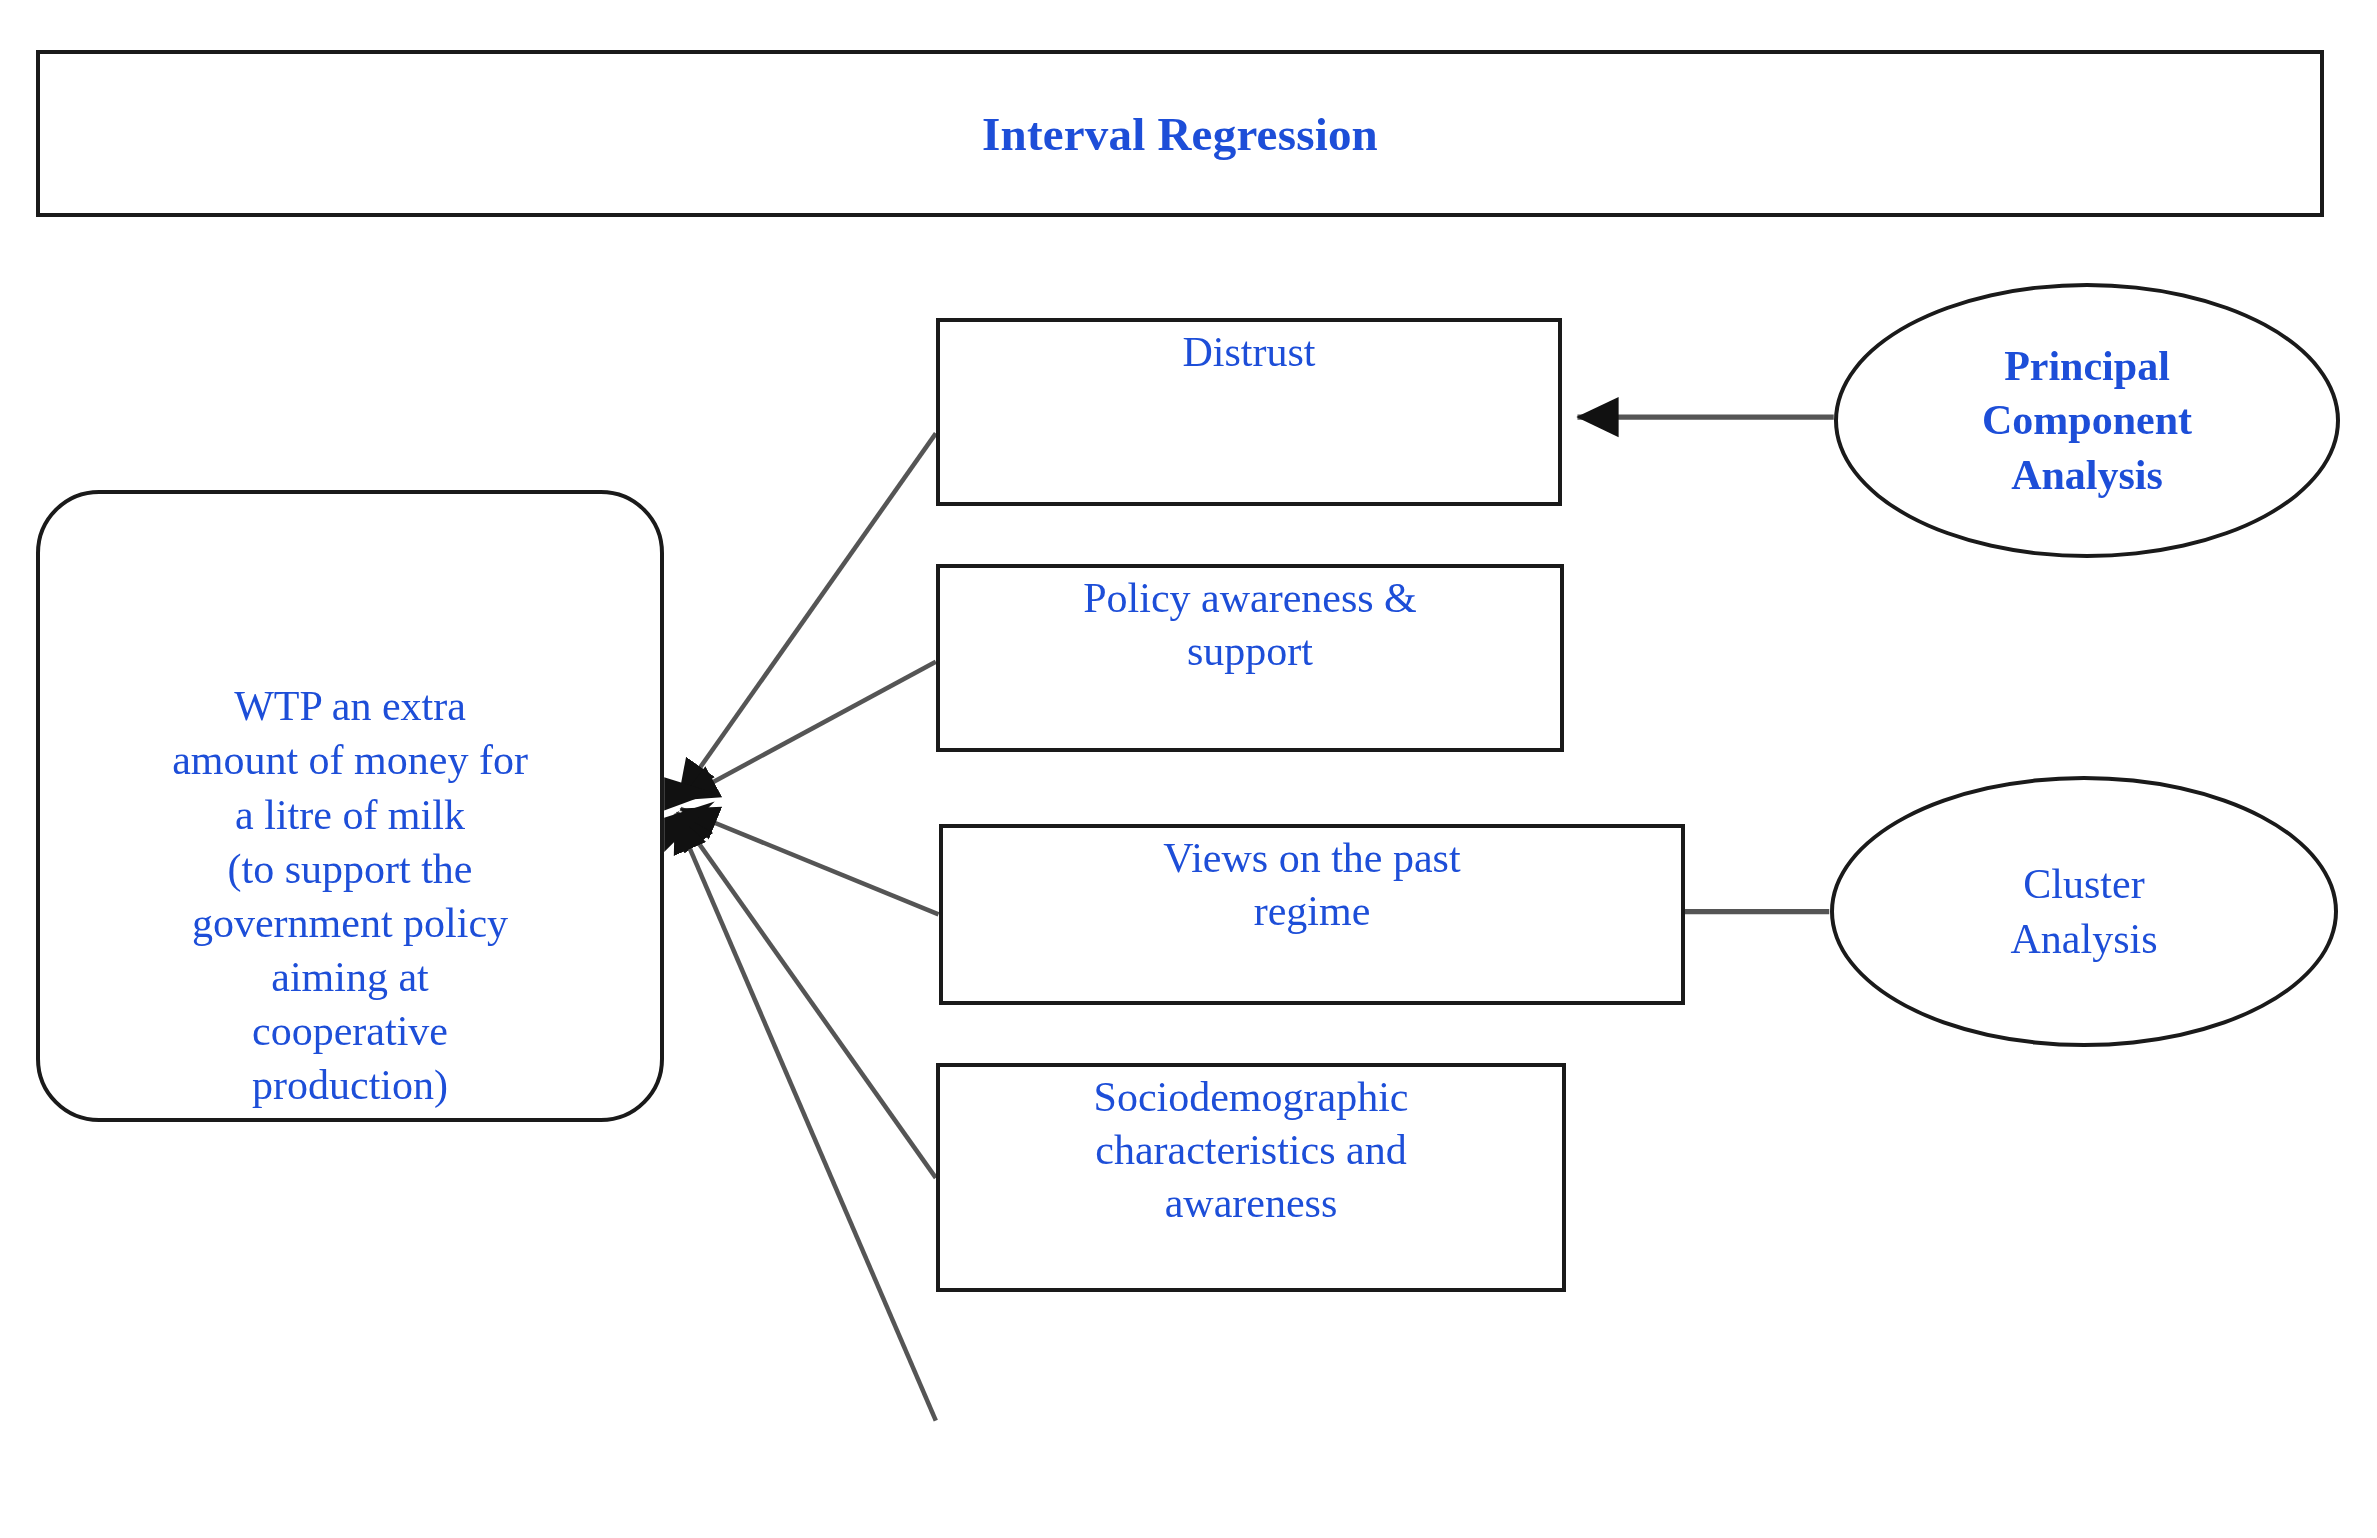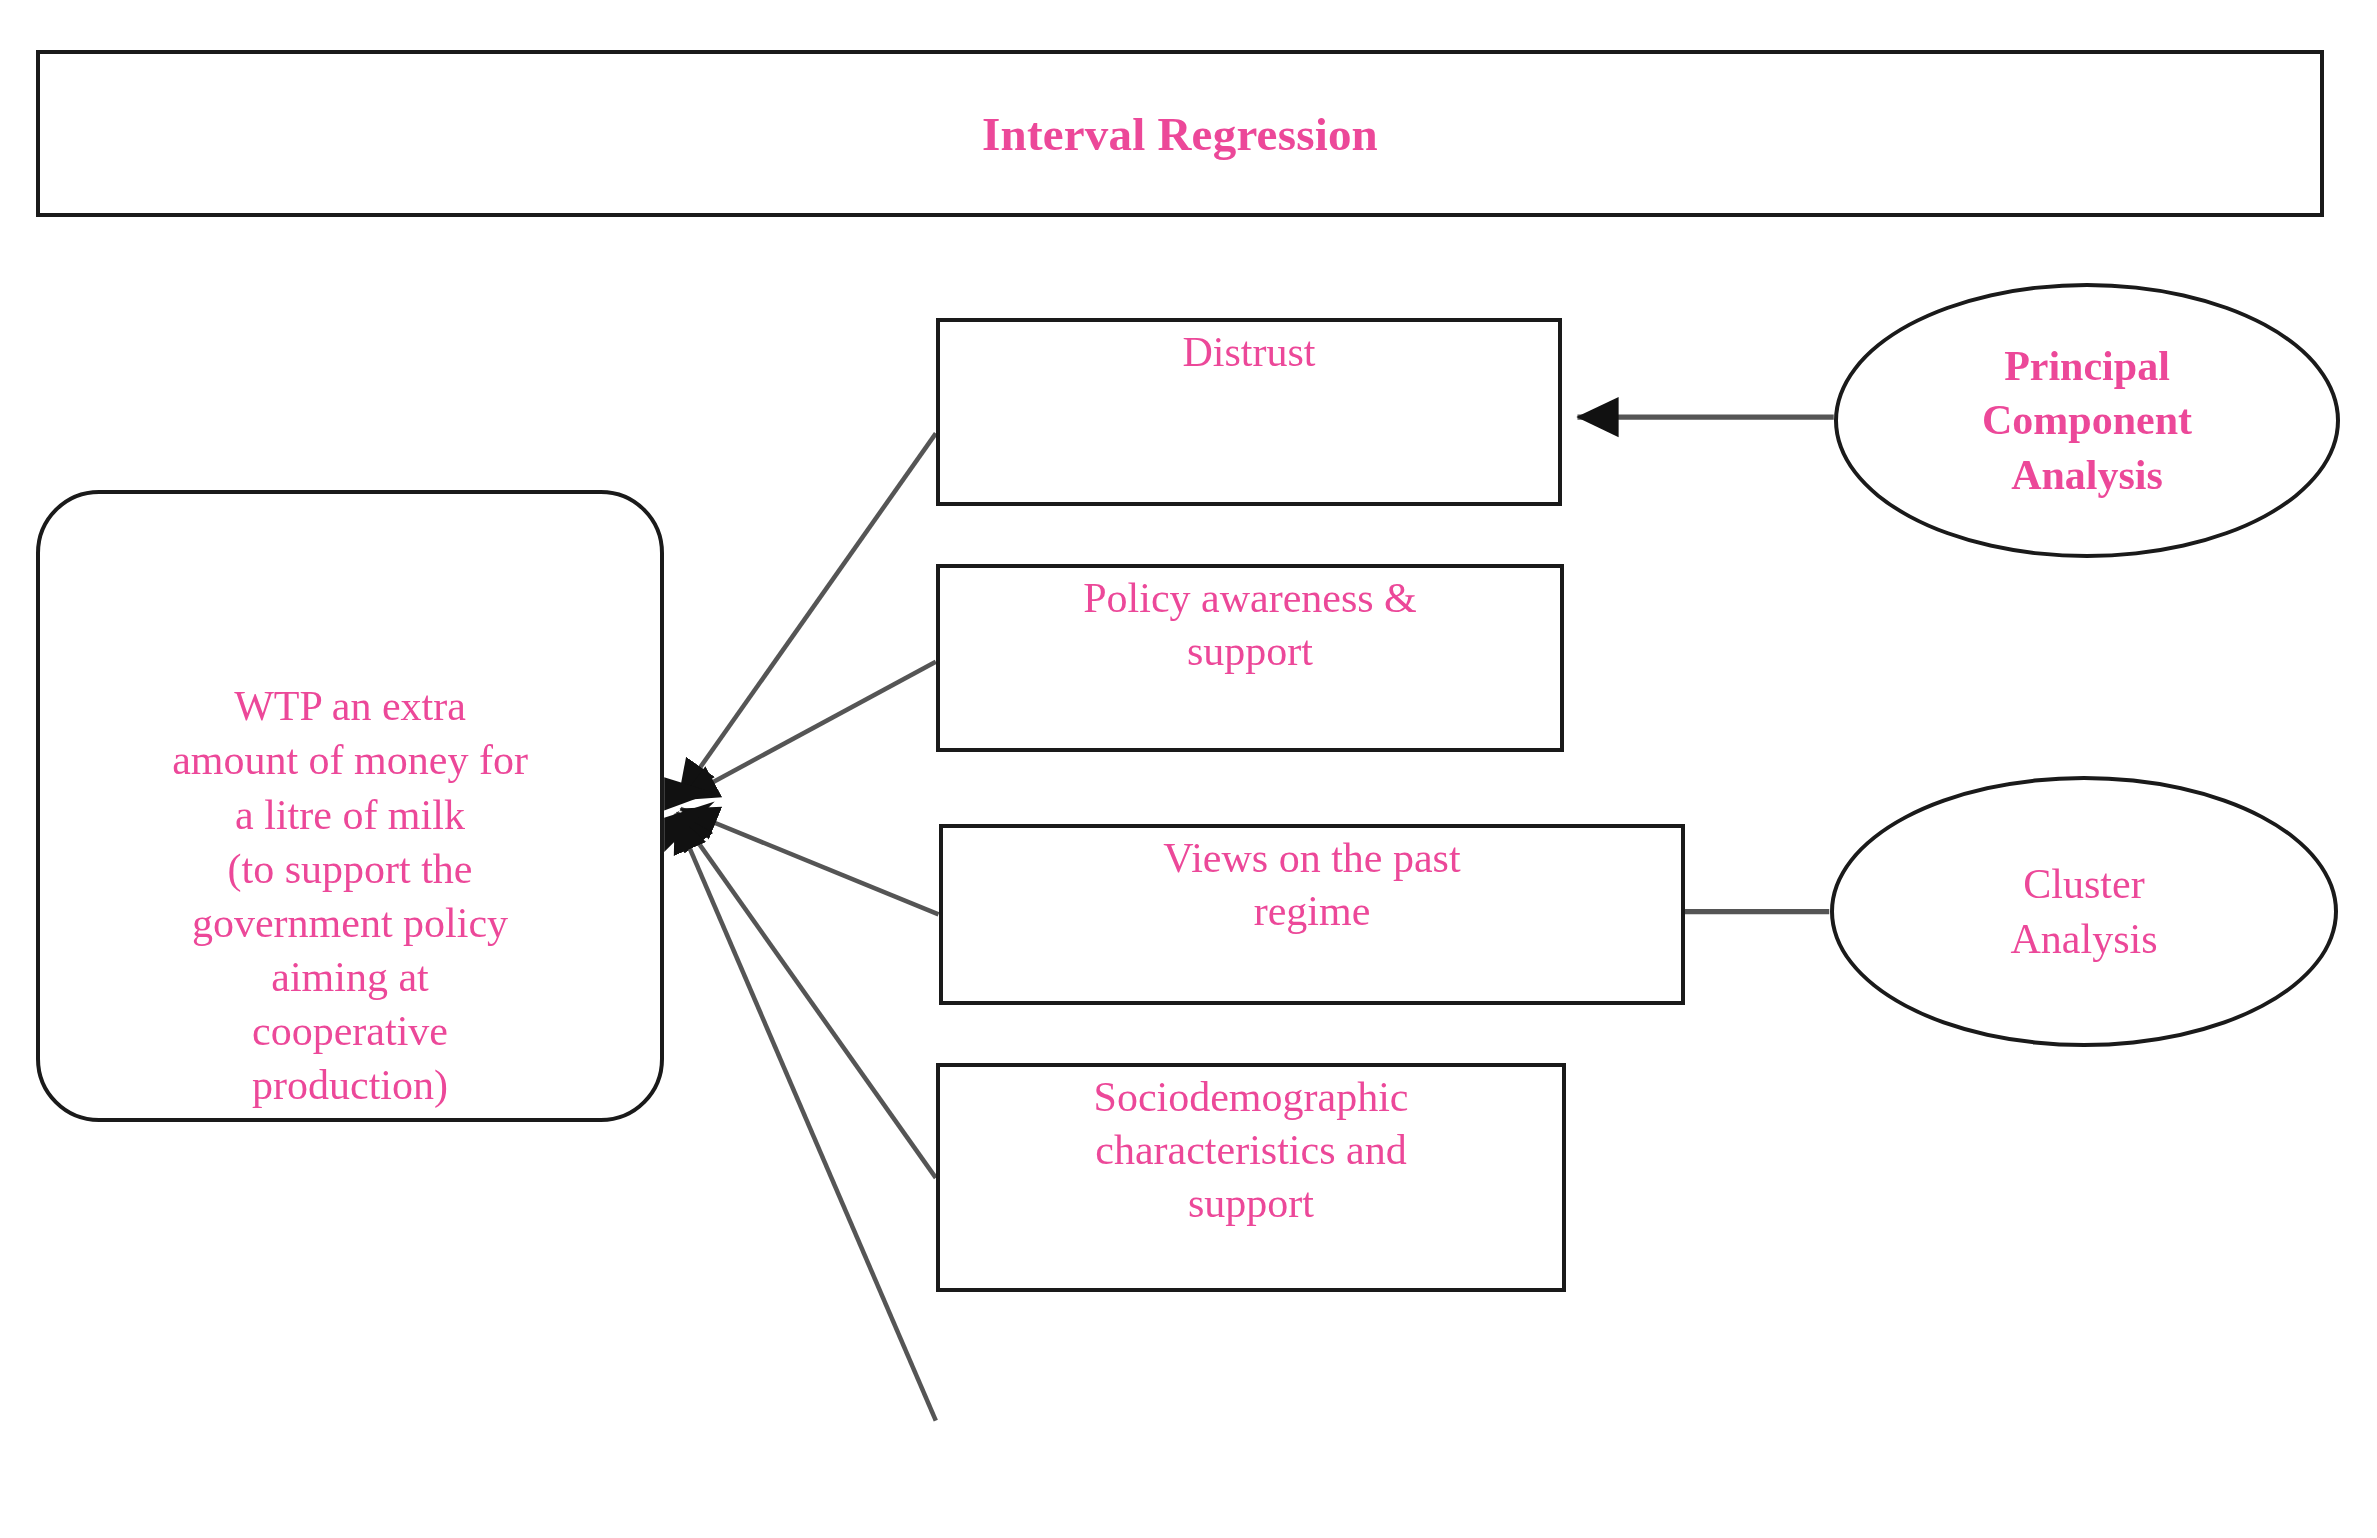--- a/index.html
+++ b/index.html
@@ -7,21 +7,21 @@
     padding: 0;
     background: #ffffff;
   }
   #canvas {
     position: relative;
     width: 2377px;
     height: 1539px;
     background: #ffffff;
     overflow: hidden;
     font-family: "Liberation Serif", "DejaVu Serif", serif;
-    color: #ec4899;
+    color: #1d4ed8;
   }
   .svg-layer {
     position: absolute;
     top: 0;
     left: 0;
     width: 2377px;
     height: 1539px;
   }
   
   #title-box {
@@ -165,21 +165,21 @@
   </div>
 
   <div class="factor-box" id="box-regime">
     <div class="factor-label">Views on the past
 regime</div>
   </div>
 
   <div class="factor-box" id="box-sociodemo">
     <div class="factor-label">Sociodemographic
 characteristics and
-support</div>
+awareness</div>
   </div>
 
 
   <div class="method-ellipse" id="ellipse-pca">
     <div class="method-label">Principal
 Component
 Analysis</div>
   </div>
 
   <div class="method-ellipse" id="ellipse-cluster">

